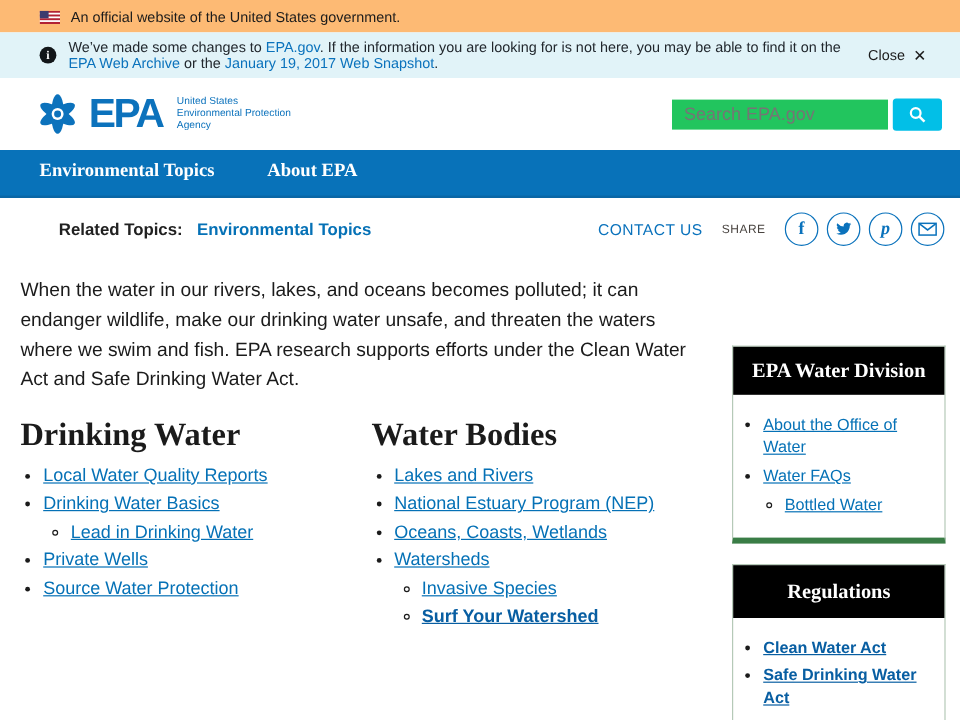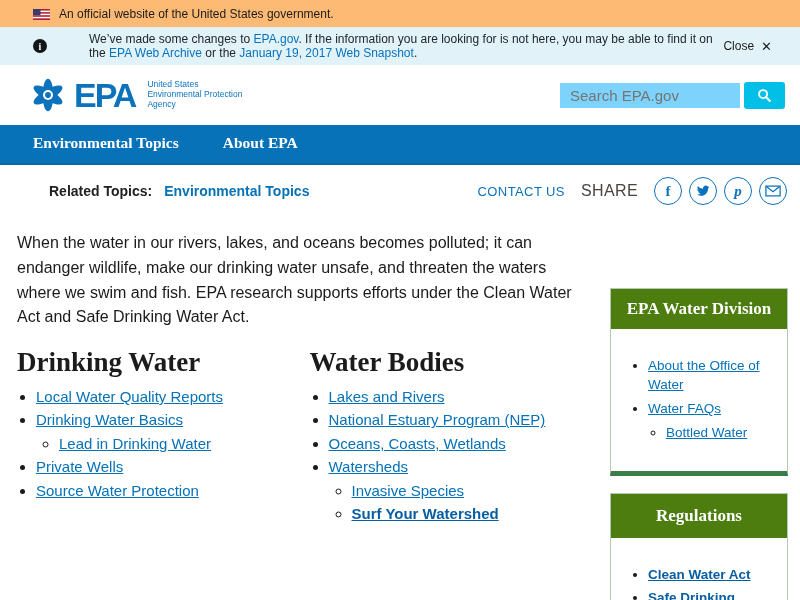--- a/index.html
+++ b/index.html
@@ -11,56 +11,56 @@
     padding:7px 30px 6px 33px; font-size:12px; color:#1b1b1b; }
   .flag { display:inline-block; line-height:0; }
 
   
   .banner-notice { background:#e1f3f8; display:flex; align-items:center; gap:10px;
     padding:5px 28px 5px 33px; font-size:12px; color:#21272d; }
   .info-icon { width:14px; height:14px; min-width:14px; border-radius:50%;
     background:#121619; color:#fff; font-size:10px; font-weight:bold;
     font-family:"Liberation Serif",serif; display:flex; align-items:center;
     justify-content:center; }
-  .banner-notice .txt { flex:1;margin-left:32px; }
+  .banner-notice .txt { flex:1; }
   .banner-notice a { color:#0a72bc; text-decoration:none; cursor:pointer; }
   .close-btn { display:flex; align-items:center; gap:7px; color:#1b1b1b;
     background:none; border:none; font-size:12px; cursor:pointer; white-space:nowrap; }
   .close-x { font-size:13px; }
 
   
   .site-header { display:flex; align-items:center; justify-content:space-between;
     padding:10px 15px 10px 28px; background:#fff; }
   .logo { display:flex; align-items:center; gap:6px; cursor:pointer; }
   .logo-acronym { color:#0c72bc; font-size:34px; font-weight:bold; letter-spacing:-2px; }
   .logo-tagline { color:#0c72bc; font-size:8.5px; line-height:1.15; margin-left:6px; }
   .search-area { display:flex; align-items:center; }
   .search-input { border:none; outline:none; width:180px; font-size:15px;
-    color:#3d4551; padding:4px 10px; background:#7dd3fc; }
+    color:#3d4551; padding:4px 10px; background:#22c55e; }
   .search-input::placeholder { color:#757575; }
   .search-btn { background:#02bfe7; border:none; border-radius:3px; width:41px;
     height:27px; display:flex; align-items:center; justify-content:center;
     cursor:pointer; margin-left:4px; }
 
   
   .nav { background:#0872b9; display:flex; gap:44px; padding:9px 0 11px 33px;
     border-bottom:2px solid #0a66a5; }
   .nav-item { color:#fff; font-family:"Liberation Serif", serif; font-weight:bold;
     font-size:15.5px; cursor:pointer; }
 
   
   .related-row { display:flex; align-items:center; padding:12px 13px 9px 33px;
     font-size:14px;margin-left:16px; }
   .related-label { font-weight:bold; color:#212121; }
   .related-link { font-weight:bold; color:#0571b6; margin-left:12px;
     text-decoration:none; cursor:pointer; }
   .related-right { margin-left:auto; display:flex; align-items:center; gap:16px; }
   .contact-link { color:#0a72bc; font-size:13px; letter-spacing:.4px;
     text-decoration:none; cursor:pointer; }
-  .share-label { color:#494440; font-size:16px; letter-spacing:.4px; }
+  .share-label { color:#494440; font-size:10px; letter-spacing:.4px; }
   .social { display:flex; gap:7px; }
   .s-circle { width:28px; height:28px; border-radius:50%; border:1.5px solid #0a72bc;
     color:#0a72bc; display:flex; align-items:center; justify-content:center;
     cursor:pointer; background:#fff; }
   .s-f { font-weight:bold; font-size:15px; font-family:"Liberation Serif",serif; }
   .s-p { font-weight:bold; font-style:italic; font-size:15px;
     font-family:"Liberation Serif",serif; }
 
   
   .main-wrap { display:flex; gap:22px; padding:0 12px 0 15px; align-items:flex-start; }
@@ -76,26 +76,26 @@
   ul.link-list { margin:8px 0 2px 0; padding-left:21px; font-size:15px; }
   ul.link-list li { margin-bottom:6.5px; color:#1b1b1b; }
   ul.link-list li.sub { list-style-type:circle; margin-left:23px; }
   ul.link-list a { color:#0571b6; text-decoration:underline; cursor:pointer; }
   ul.link-list a.bold { font-weight:bold; color:#085ea2; }
 
   
   .sidebar { width:178px; flex:none; margin-top:74px; }
   .side-box { border:1px solid #b5c9b7; border-bottom:5px solid #3a7d46;
     background:#fff; margin-bottom:17px; }
-  .side-box-header { background:#4d7c0f; color:#fff; text-align:center;
+  .side-box-header { background:#000000; color:#fff; text-align:center;
     font-family:"Liberation Serif",serif; font-weight:bold; font-size:17px;
     padding:10px 6px; }
   .side-box:nth-child(2) .side-box-header { padding:12px 6px; }
   .side-box-body { padding:12px 8px 12px 2px; }
-  ul.side-list { margin:16px; padding-left:19px; font-size:13.5px; line-height:1.4; }
+  ul.side-list { margin:4px; padding-left:19px; font-size:13.5px; line-height:1.4; }
   ul.side-list li { margin-bottom:5px; color:#1b1b1b; }
   ul.side-list li.sub { list-style-type:circle; margin-left:18px; }
   ul.side-list a { color:#0571b6; text-decoration:underline; cursor:pointer; }
   ul.side-list a.bold { font-weight:bold; color:#085ea2; }
 </style>
 </head>
 <body>
 
 <div class="banner-gov">
   <span class="flag">

